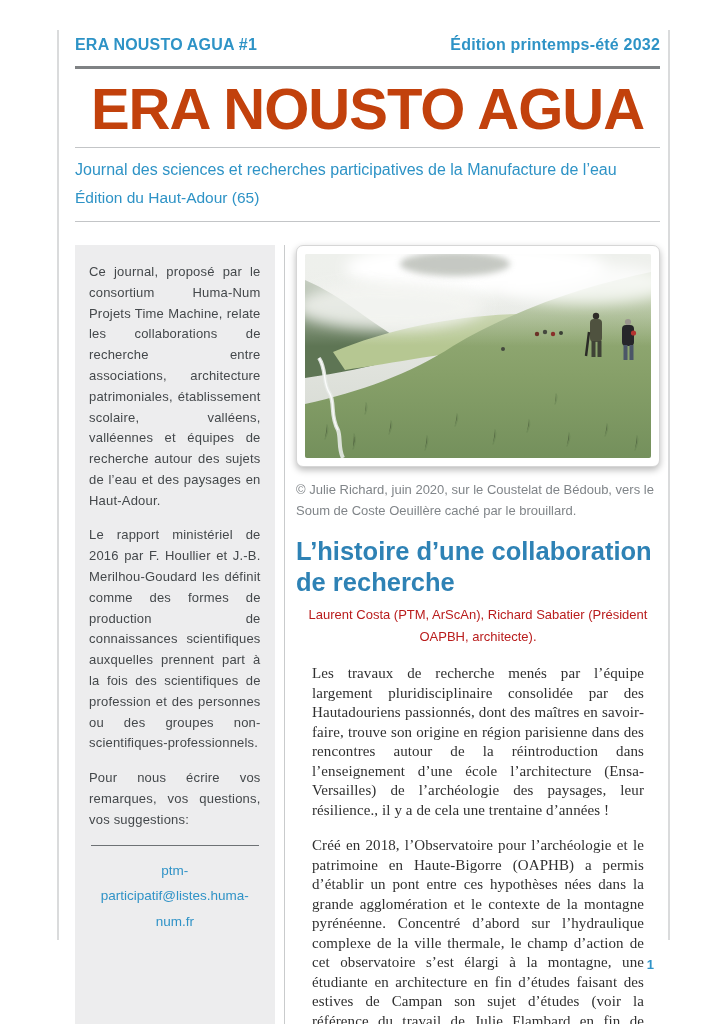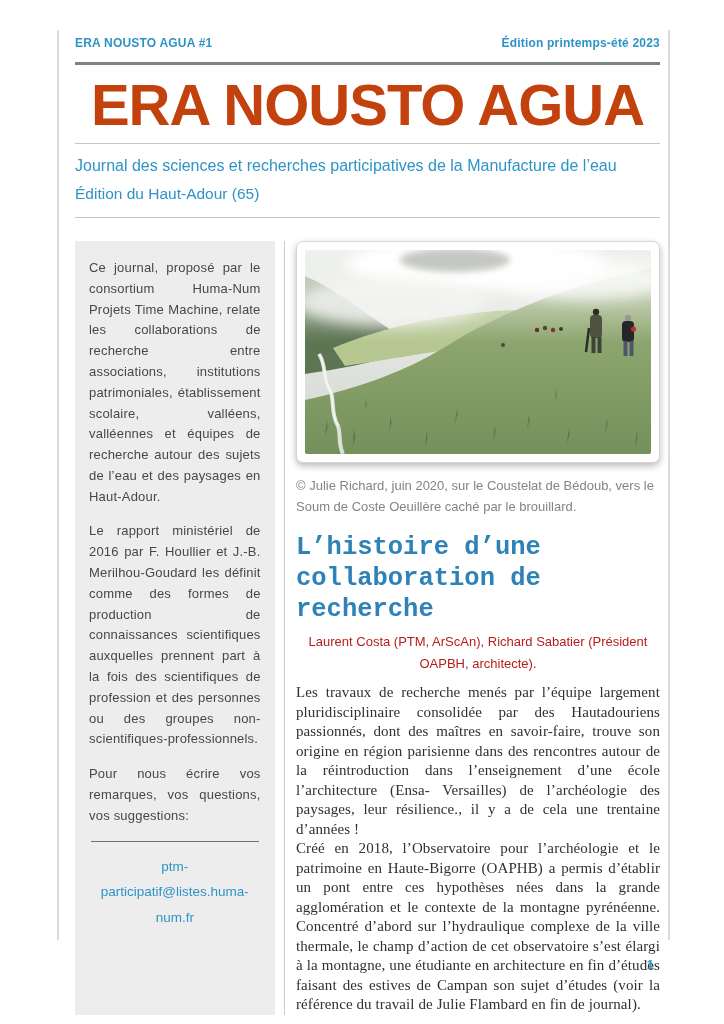--- a/index.html
+++ b/index.html
@@ -5,21 +5,21 @@
   html,body{margin:0;padding:0;background:#ffffff;}
   .page{position:relative;width:724px;height:1024px;background:#ffffff;overflow:hidden;
         font-family:"Liberation Sans",sans-serif;}
   .vline{position:absolute;top:30px;width:2px;height:910px;background:#dadbdc;}
   .vline.left{left:57px;}
   .vline.right{left:668px;}
   .frame{position:absolute;left:75px;top:36px;width:585px;}
 
   
   .hdr{display:flex;justify-content:space-between;align-items:baseline;
-       color:#2e93c6;font-size:12px;font-weight:bold;letter-spacing:.2px;}
+       color:#2e93c6;font-size:16px;font-weight:bold;letter-spacing:.2px;}
   .rule-thick{height:3px;background:#7f8284;margin-top:12px;}
   .masthead{margin-top:8px;text-align:center;color:#c2410c;
             font-size:58px;font-weight:bold;letter-spacing:-1px;line-height:1.1;}
   .rule-thin{height:1px;background:#c3c5c7;}
   .rule-thin.t1{margin-top:6px;}
   .subtitle{text-align:left;color:#2e93c6;font-size:16px;line-height:1.75;
             padding:8px 0 10px 0;}
   .subtitle .l2{font-size:15.5px;}
 
   
@@ -38,57 +38,57 @@
   .sb-hr{border:none;border-top:1px solid #6e7275;margin:4px 2px 12px 2px;}
   .sb-email{display:block;color:#3093c7;font-size:13.5px;line-height:1.9;
             text-align:center;text-decoration:none;margin:0 6px;}
 
   
   .photo-frame{background:#ffffff;border:1px solid #d6d6d6;border-radius:7px;
                padding:8px;box-shadow:0 3px 7px rgba(0,0,0,.28);width:346px;}
   .photo-frame svg{display:block;border-radius:2px;}
   .caption{color:#808589;font-size:13px;line-height:1.65;margin:12px 0 0 0;}
 
-  .art-title{font-family:Liberation Mono, monospace;font-weight:bold;
+  .art-title{font-family:Liberation Sans, sans-serif;font-weight:bold;
              color:#2e82b5;font-size:25.5px;line-height:1.22;margin:14px 0 6px 0;}
   .byline{color:#b91c1c;font-size:13px;line-height:1.7;margin:0 0 8px 0;text-align:center;}
   .body-text{font-family:"Liberation Serif","DejaVu Serif",serif;color:#303030;
              font-size:15px;line-height:1.3;text-align:justify;letter-spacing:.1px;}
-  .body-text p{margin:0;}
+  .body-text p{margin:16px;}
 
   .pagenum{position:absolute;right:70px;bottom:52px;color:#3093c7;
            font-size:13px;font-weight:bold;}
 </style>
 </head>
 <body>
 
 <div class="page">
   <div class="vline left"></div>
   <div class="vline right"></div>
 
   <div class="frame">
 
     <div class="hdr">
       <span>ERA NOUSTO AGUA #1</span>
-      <span>Édition printemps-été 2023</span>
+      <span>Édition printemps-été 2032</span>
     </div>
     <div class="rule-thick"></div>
 
     <div class="masthead">ERA NOUSTO AGUA</div>
     <div class="rule-thin t1"></div>
     <div class="subtitle">
       <div class="l1">Journal des sciences et recherches participatives de la Manufacture de l’eau</div>
       <div class="l2">Édition du Haut-Adour (65)</div>
     </div>
     <div class="rule-thin"></div>
 
     <div class="columns">
 
       <div class="sidebar">
-        <p class="sb-p">Ce journal, proposé par le consortium Huma-Num Projets Time Machine, relate les collaborations de recherche entre associations, institutions patrimoniales, établissement scolaire, valléens, valléennes et équipes de recherche autour des sujets de l’eau et des paysages en Haut-Adour.</p>
+        <p class="sb-p">Ce journal, proposé par le consortium Huma-Num Projets Time Machine, relate les collaborations de recherche entre associations, architecture patrimoniales, établissement scolaire, valléens, valléennes et équipes de recherche autour des sujets de l’eau et des paysages en Haut-Adour.</p>
 
         <p class="sb-p">Le rapport ministériel de 2016 par F. Houllier et J.-B. Merilhou-Goudard les définit comme des formes de production de connaissances scientifiques auxquelles prennent part à la fois des scientifiques de profession et des personnes ou des groupes non-scientifiques-professionnels.</p>
 
         <p class="sb-p">Pour nous écrire vos remarques, vos questions, vos suggestions:</p>
         <hr class="sb-hr">
         <a href="#" class="sb-email">ptm-participatif@listes.huma-num.fr</a>
 
       </div>
 
       <div class="gap1"></div>

